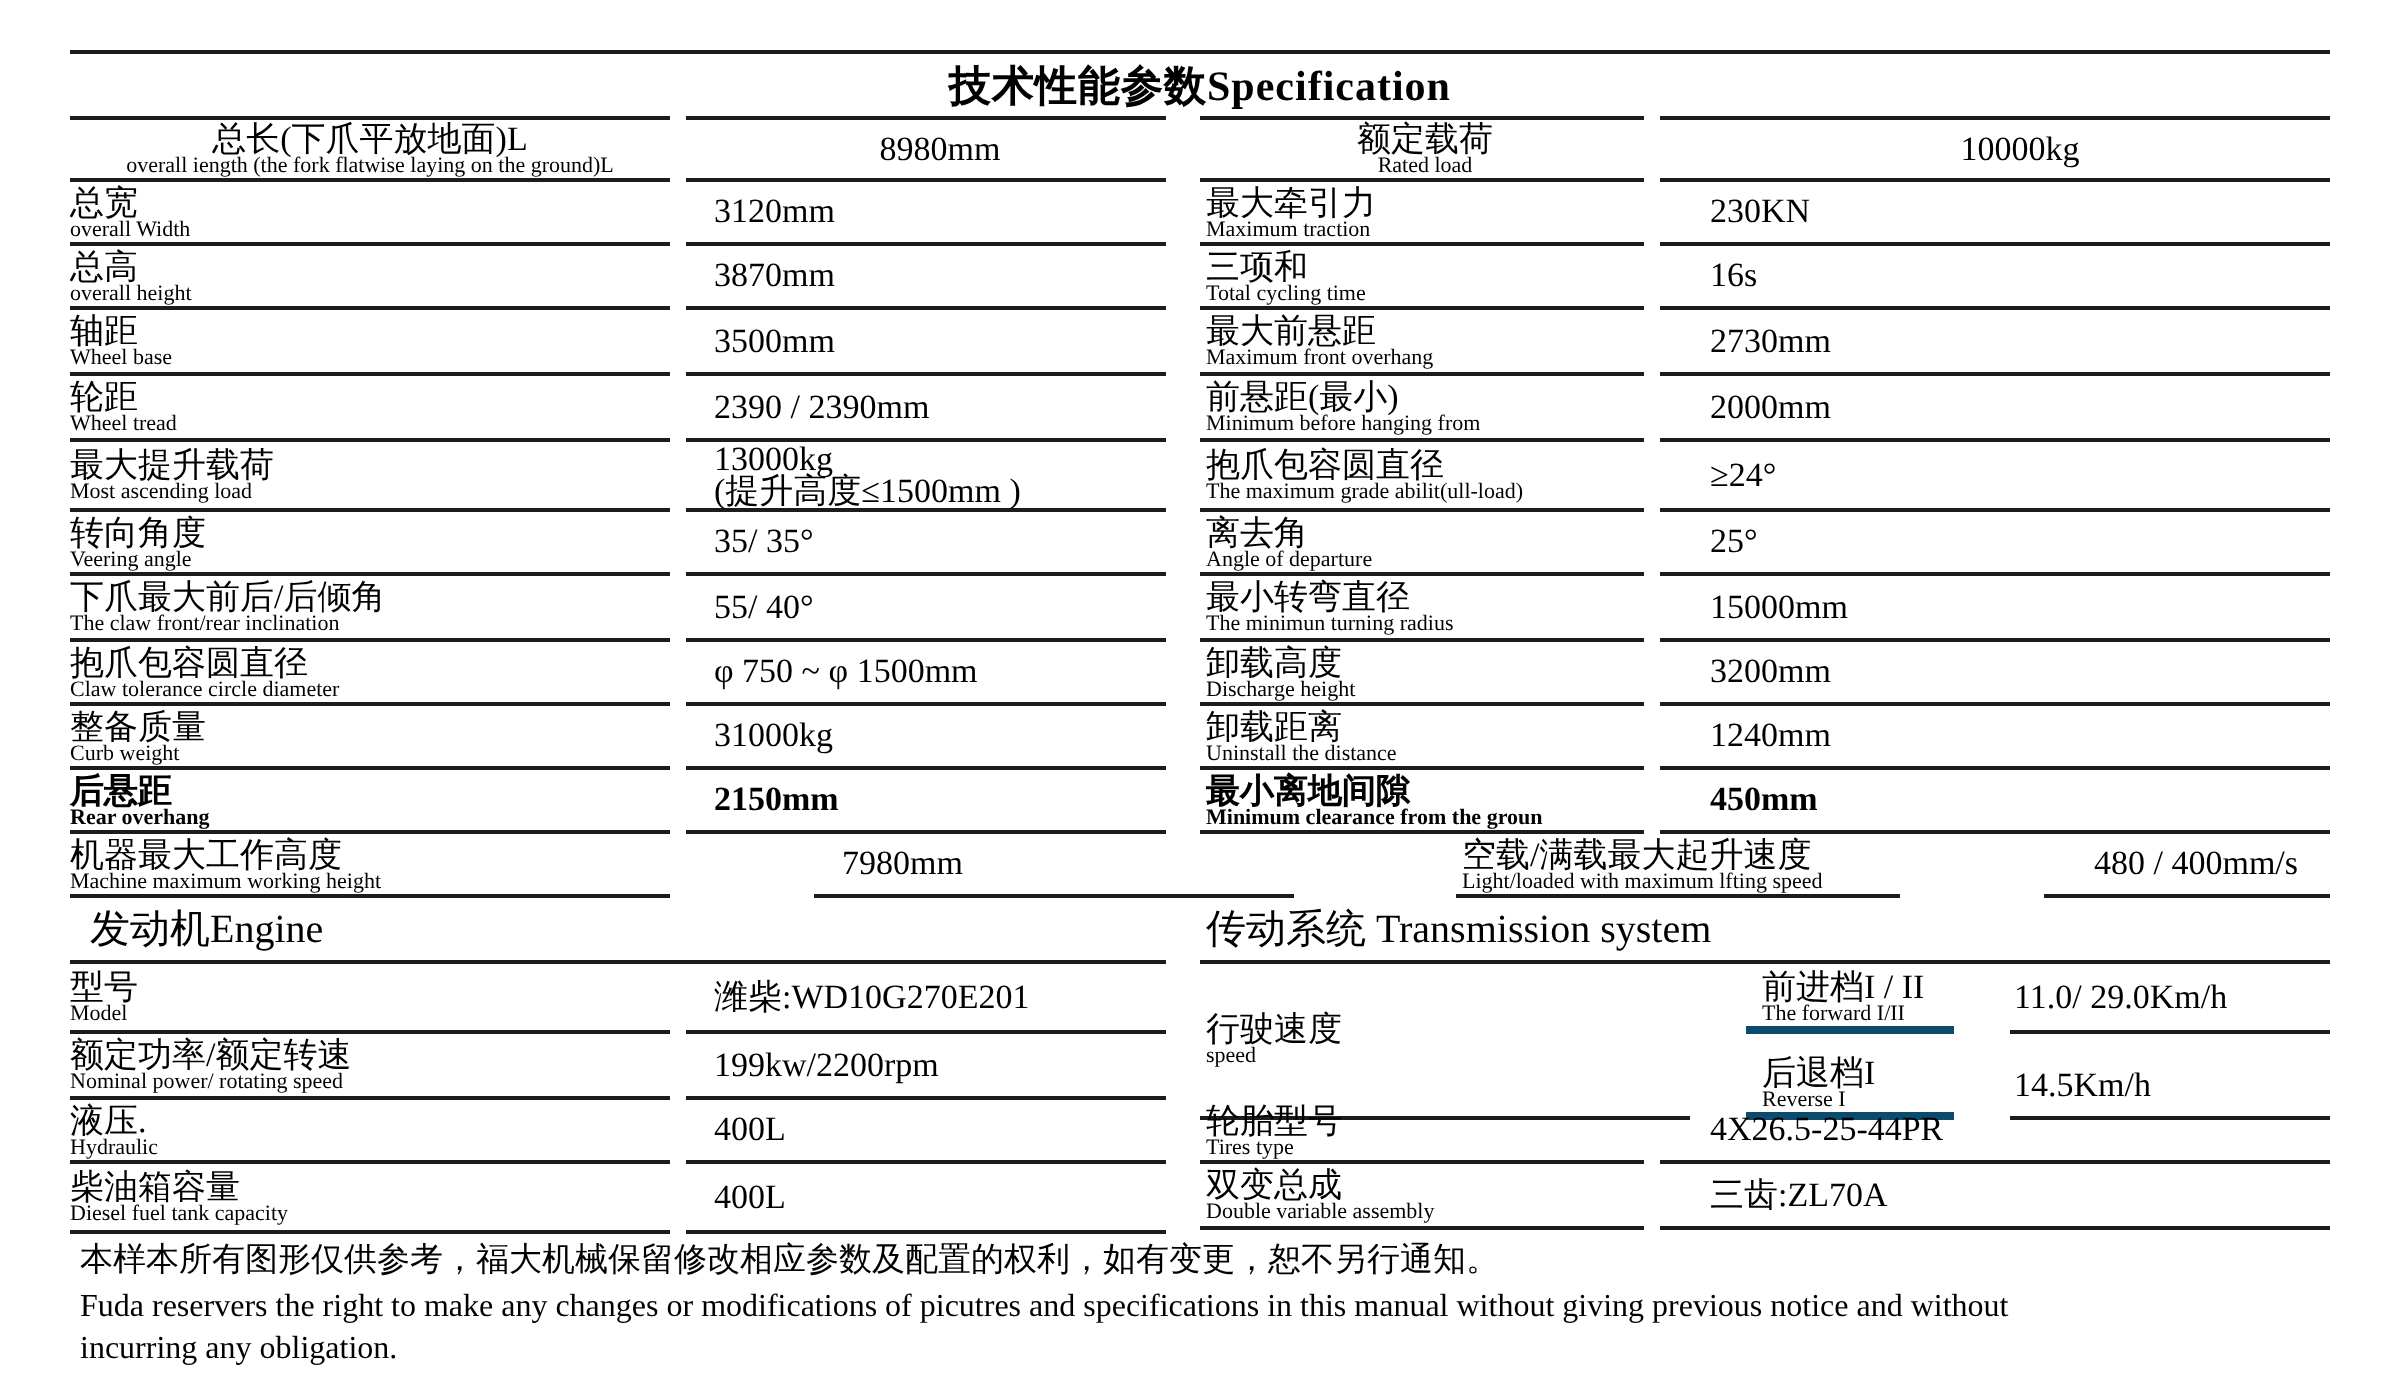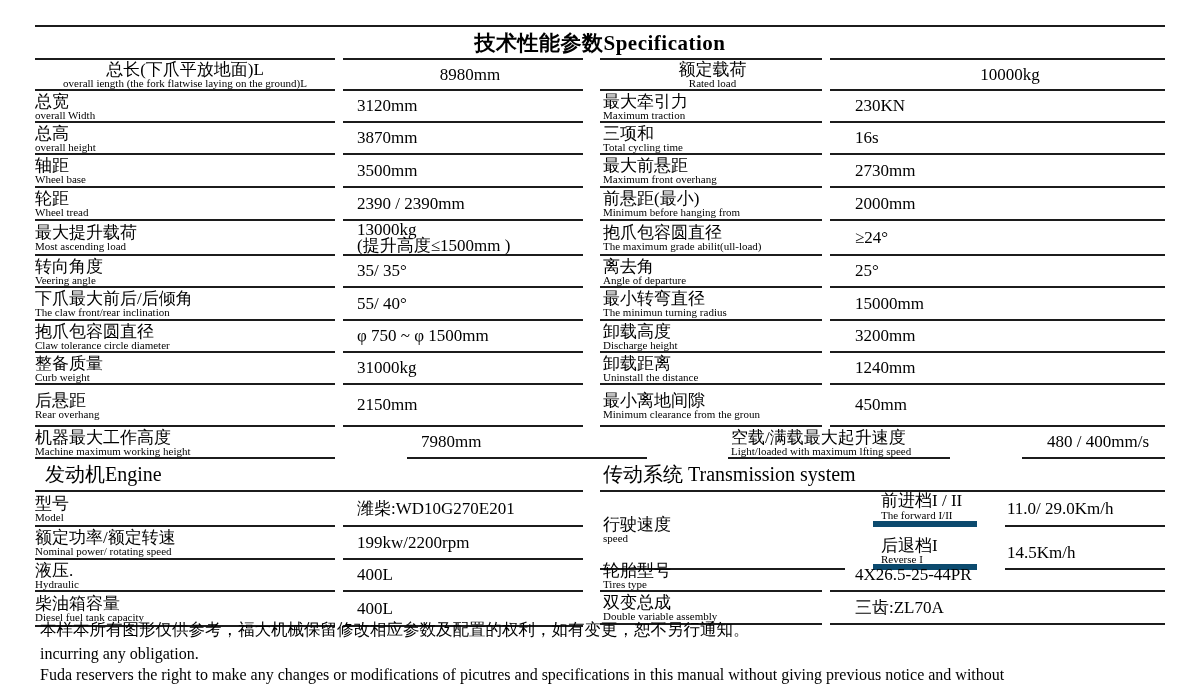--- a/index.html
+++ b/index.html
@@ -35,21 +35,21 @@
   .sechdr .half-r{flex:1;border-bottom:2px solid #1c1c1c;display:flex;align-items:center;padding-left:3px;font-size:20px;}
   
   .engine{display:flex;}
   .eng-left{width:548px;}
   .eng-gap{width:17px;}
   .eng-right{width:565px;}
   .eng-row{display:grid;grid-template-columns:300px 8px 1fr;}
   .eng-rrow{display:grid;grid-template-columns:222px 8px 1fr;}
   .speed{display:grid;grid-template-columns:245px 8px 104px 8px 1fr;grid-template-rows:35px 33px;height:68px;gap:10px;}
   .speed-lbl{grid-row:1 / span 2;grid-column:1;border-bottom:2px solid #1c1c1c;display:flex;flex-direction:column;justify-content:center;padding-left:3px;}
-  .sub-lbl{border-bottom:6px solid #0c4a6e;display:flex;flex-direction:column;justify-content:space-between;padding-left:8px;}
+  .sub-lbl{border-bottom:4px solid #0c4a6e;display:flex;flex-direction:column;justify-content:flex-end;padding-left:8px;}
   .sub-val{border-bottom:2px solid #1c1c1c;display:flex;align-items:center;font-size:17px;padding-left:2px;white-space:nowrap;}
   .r1c3{grid-row:1;grid-column:3;}
   .r1c5{grid-row:1;grid-column:5;}
   .r2c3{grid-row:2;grid-column:3;}
   .r2c5{grid-row:2;grid-column:5;}
   
   .footer{position:absolute;left:40px;top:620px;width:1135px;}
   .f-cn{font-size:16.5px;line-height:20px;margin:0 0 3px 0;}
   .f-en{font-size:16px;line-height:21px;margin:0;}
 </style>
@@ -254,21 +254,21 @@
         <div class="gapc"></div>
         <div class="cell lbl c3">
           <span class="cn">卸载距离</span>
           <span class="en">Uninstall the distance</span>
         </div>
         <div class="gapc"></div>
         <div class="cell val c4">
           <span>1240mm</span>
         </div>
       </div>
-      <div class="trow" style="height: 42px;">
+      <div class="trow" style="height: 32px; font-weight: bold;">
         <div class="cell lbl c1">
           <span class="cn">后悬距</span>
           <span class="en">Rear overhang</span>
         </div>
         <div class="gapc"></div>
         <div class="cell val c2">
           <span>2150mm</span>
           <span></span>
         </div>
         <div class="gapc"></div>
@@ -389,15 +389,15 @@
         <div class="cell val c4" style="padding-left:25px">
             <span>三齿:ZL70A</span>
           </div>
       </div>
     </div>
   </div>
 </div>
 
 <div class="footer">
   <p class="f-cn">本样本所有图形仅供参考，福大机械保留修改相应参数及配置的权利，如有变更，恕不另行通知。</p>
+  <p class="f-en">Fuda reservers the right to make any changes or modifications of picutres and specifications in this manual without giving previous notice and without</p>
   <p class="f-en">incurring any obligation.</p>
-  <p class="f-en">Fuda reservers the right to make any changes or modifications of picutres and specifications in this manual without giving previous notice and without</p>
 </div>
 
 </body></html>

